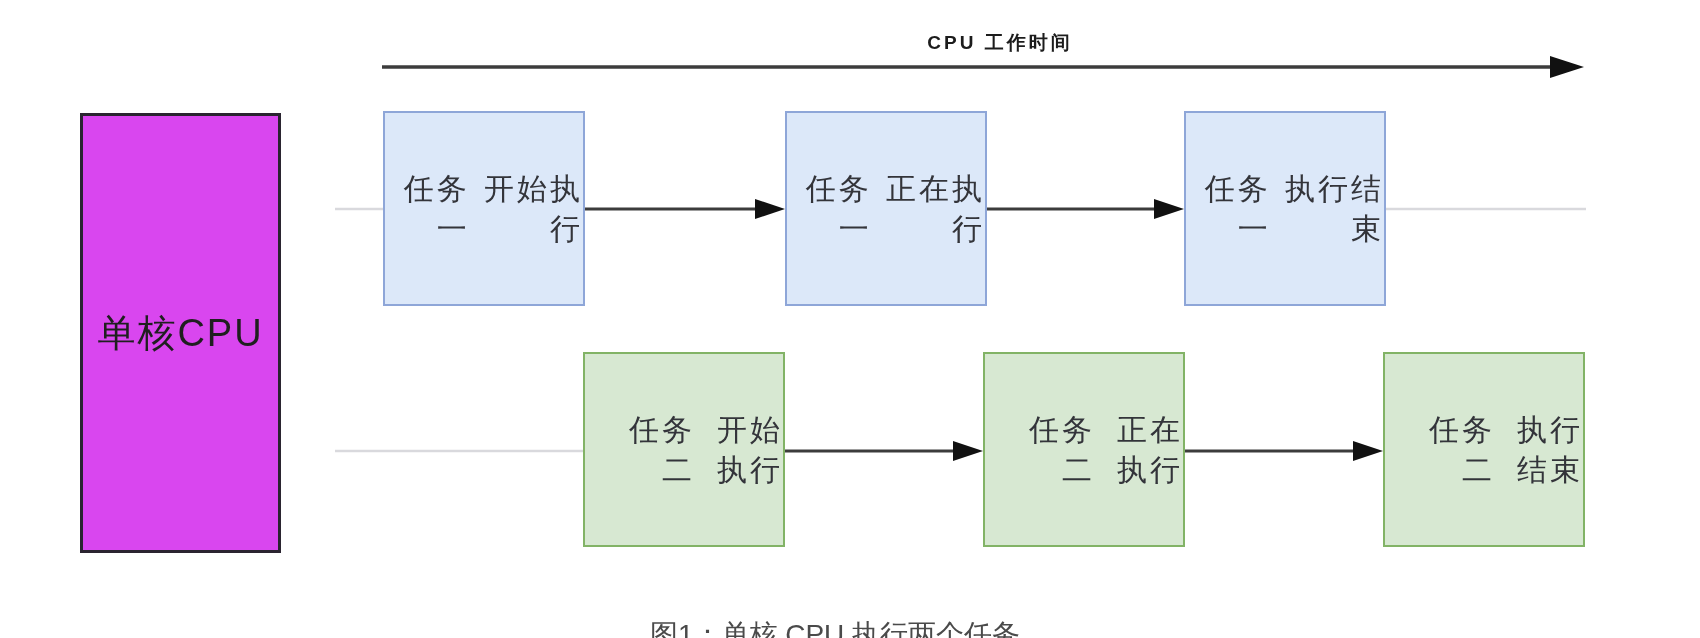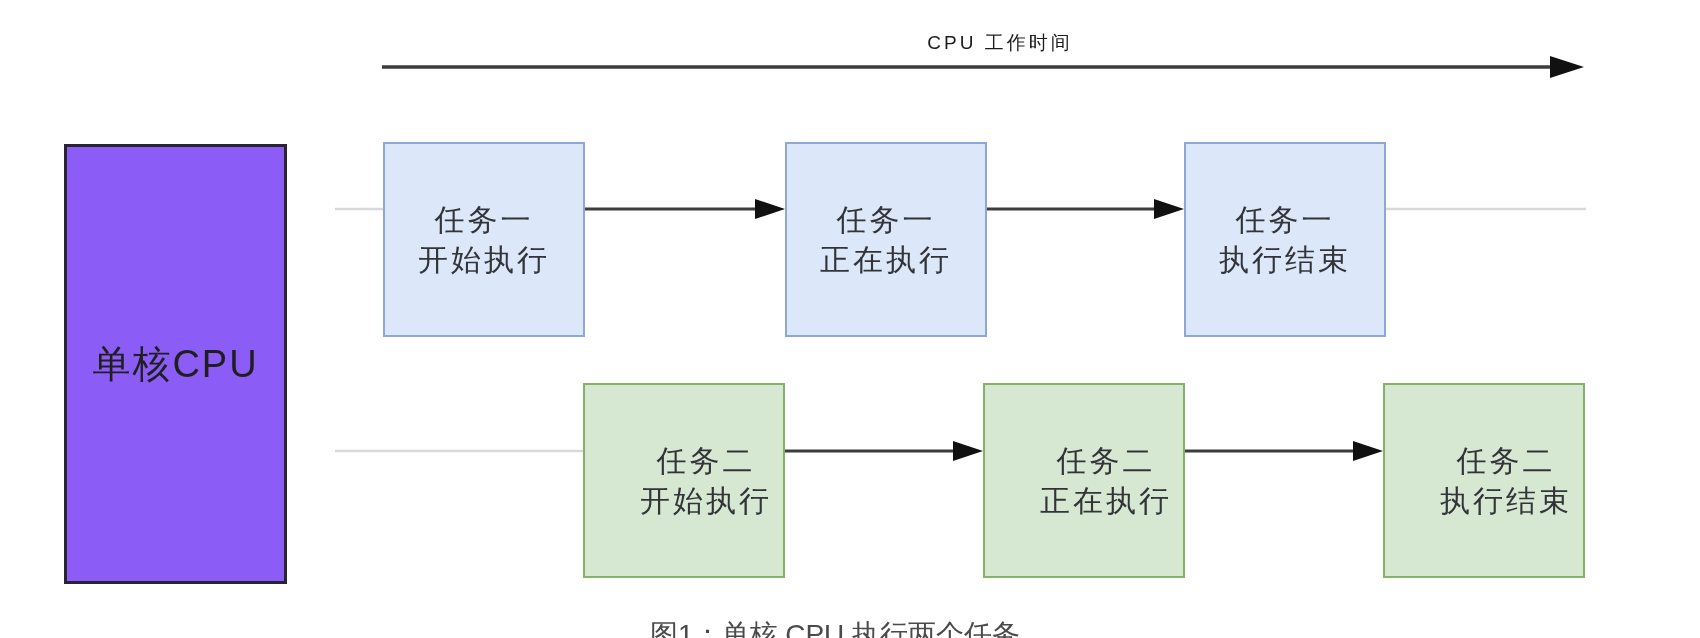--- a/index.html
+++ b/index.html
@@ -19,32 +19,31 @@
     position: absolute;
     left: 0;
     top: 0;
     width: 1700px;
     height: 638px;
   }
   .node {
     position: absolute;
     box-sizing: border-box;
     display: flex;
-    flex-direction: column;
+    flex-direction: row;
     align-items: center;
     justify-content: center;
     text-align: right;
-    margin-top: 31px;
   }
   .cpu-box {
-    left: 64px;
+    left: 80px;
     top: 113px;
-    width: 223px;
+    width: 201px;
     height: 440px;
-    background: #8b5cf6;
+    background: #d946ef;
     border: 3px solid #2a2430;
   }
   .cpu-box .node-label {
     font-size: 38px;
     color: #1f1f1f;
     letter-spacing: 2px;
   }
   .task-box {
     width: 202px;
     height: 195px;
@@ -73,21 +72,21 @@
     color: #33343a;
     letter-spacing: 3px;
   }
   .timeline-label {
     position: absolute;
     left: 830px;
     top: 30px;
     width: 340px;
     text-align: center;
     font-size: 19px;
-    font-weight: normal;
+    font-weight: bold;
     color: #1c1c1c;
     letter-spacing: 3px;
   }
   .caption {
     position: absolute;
     left: 435px;
     top: 570px;
     width: 800px;
     text-align: center;
     font-size: 28px;

